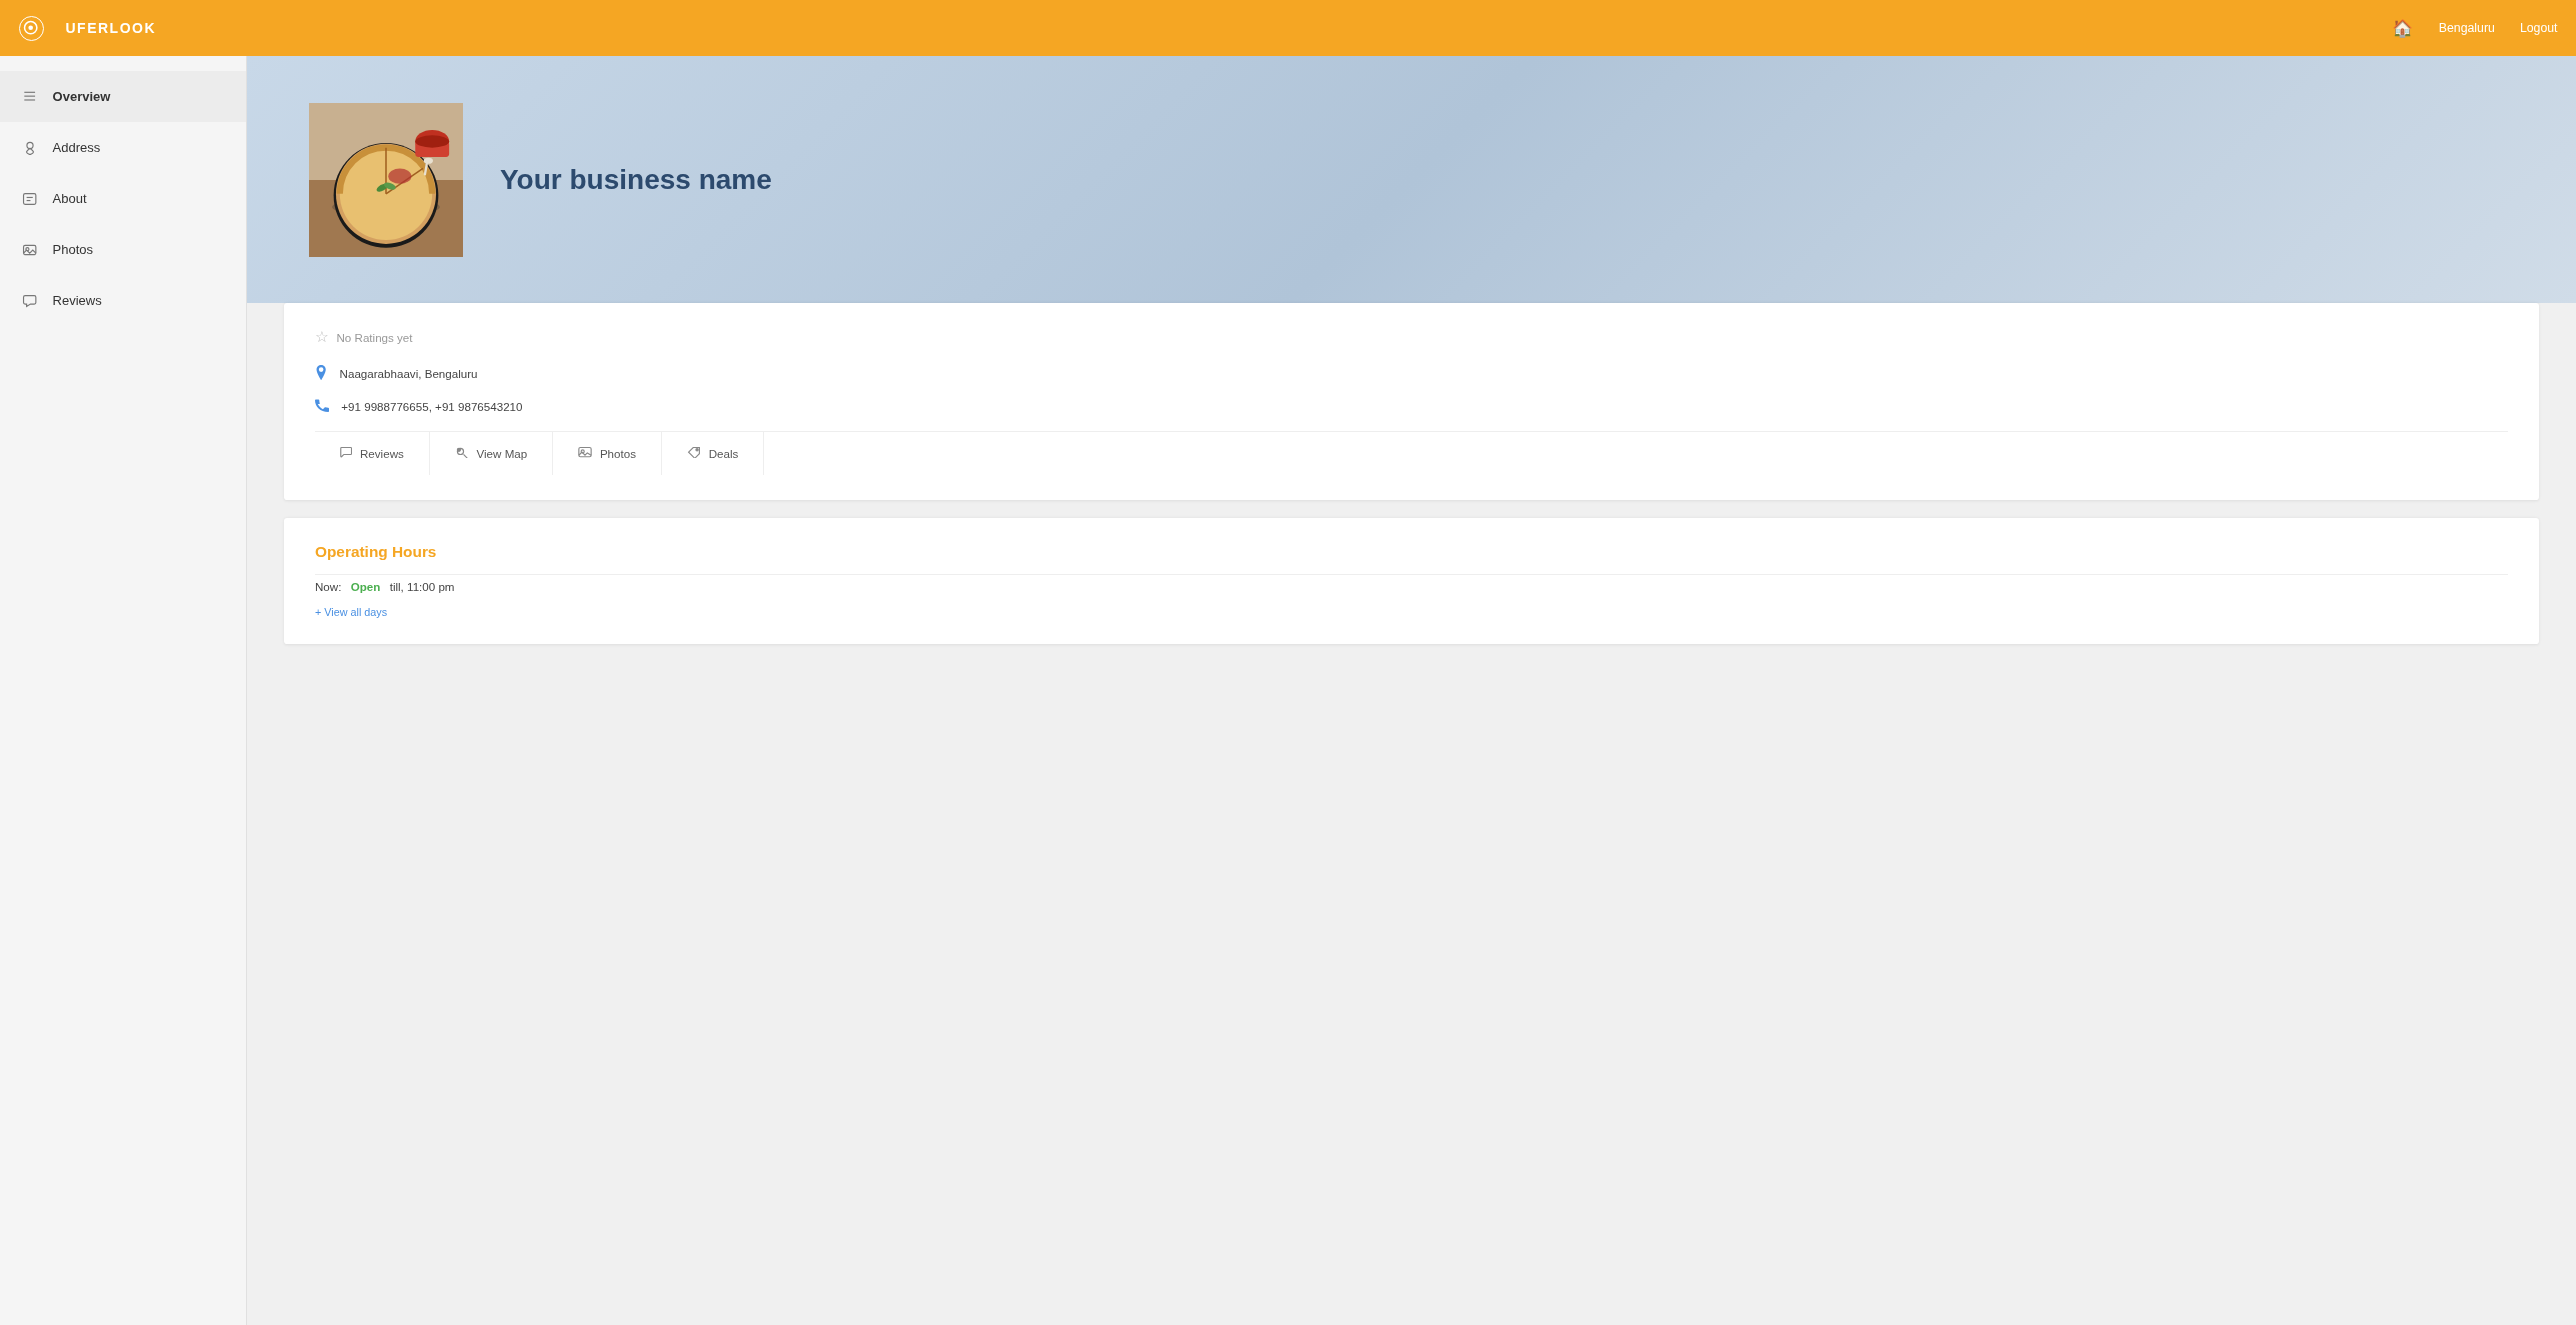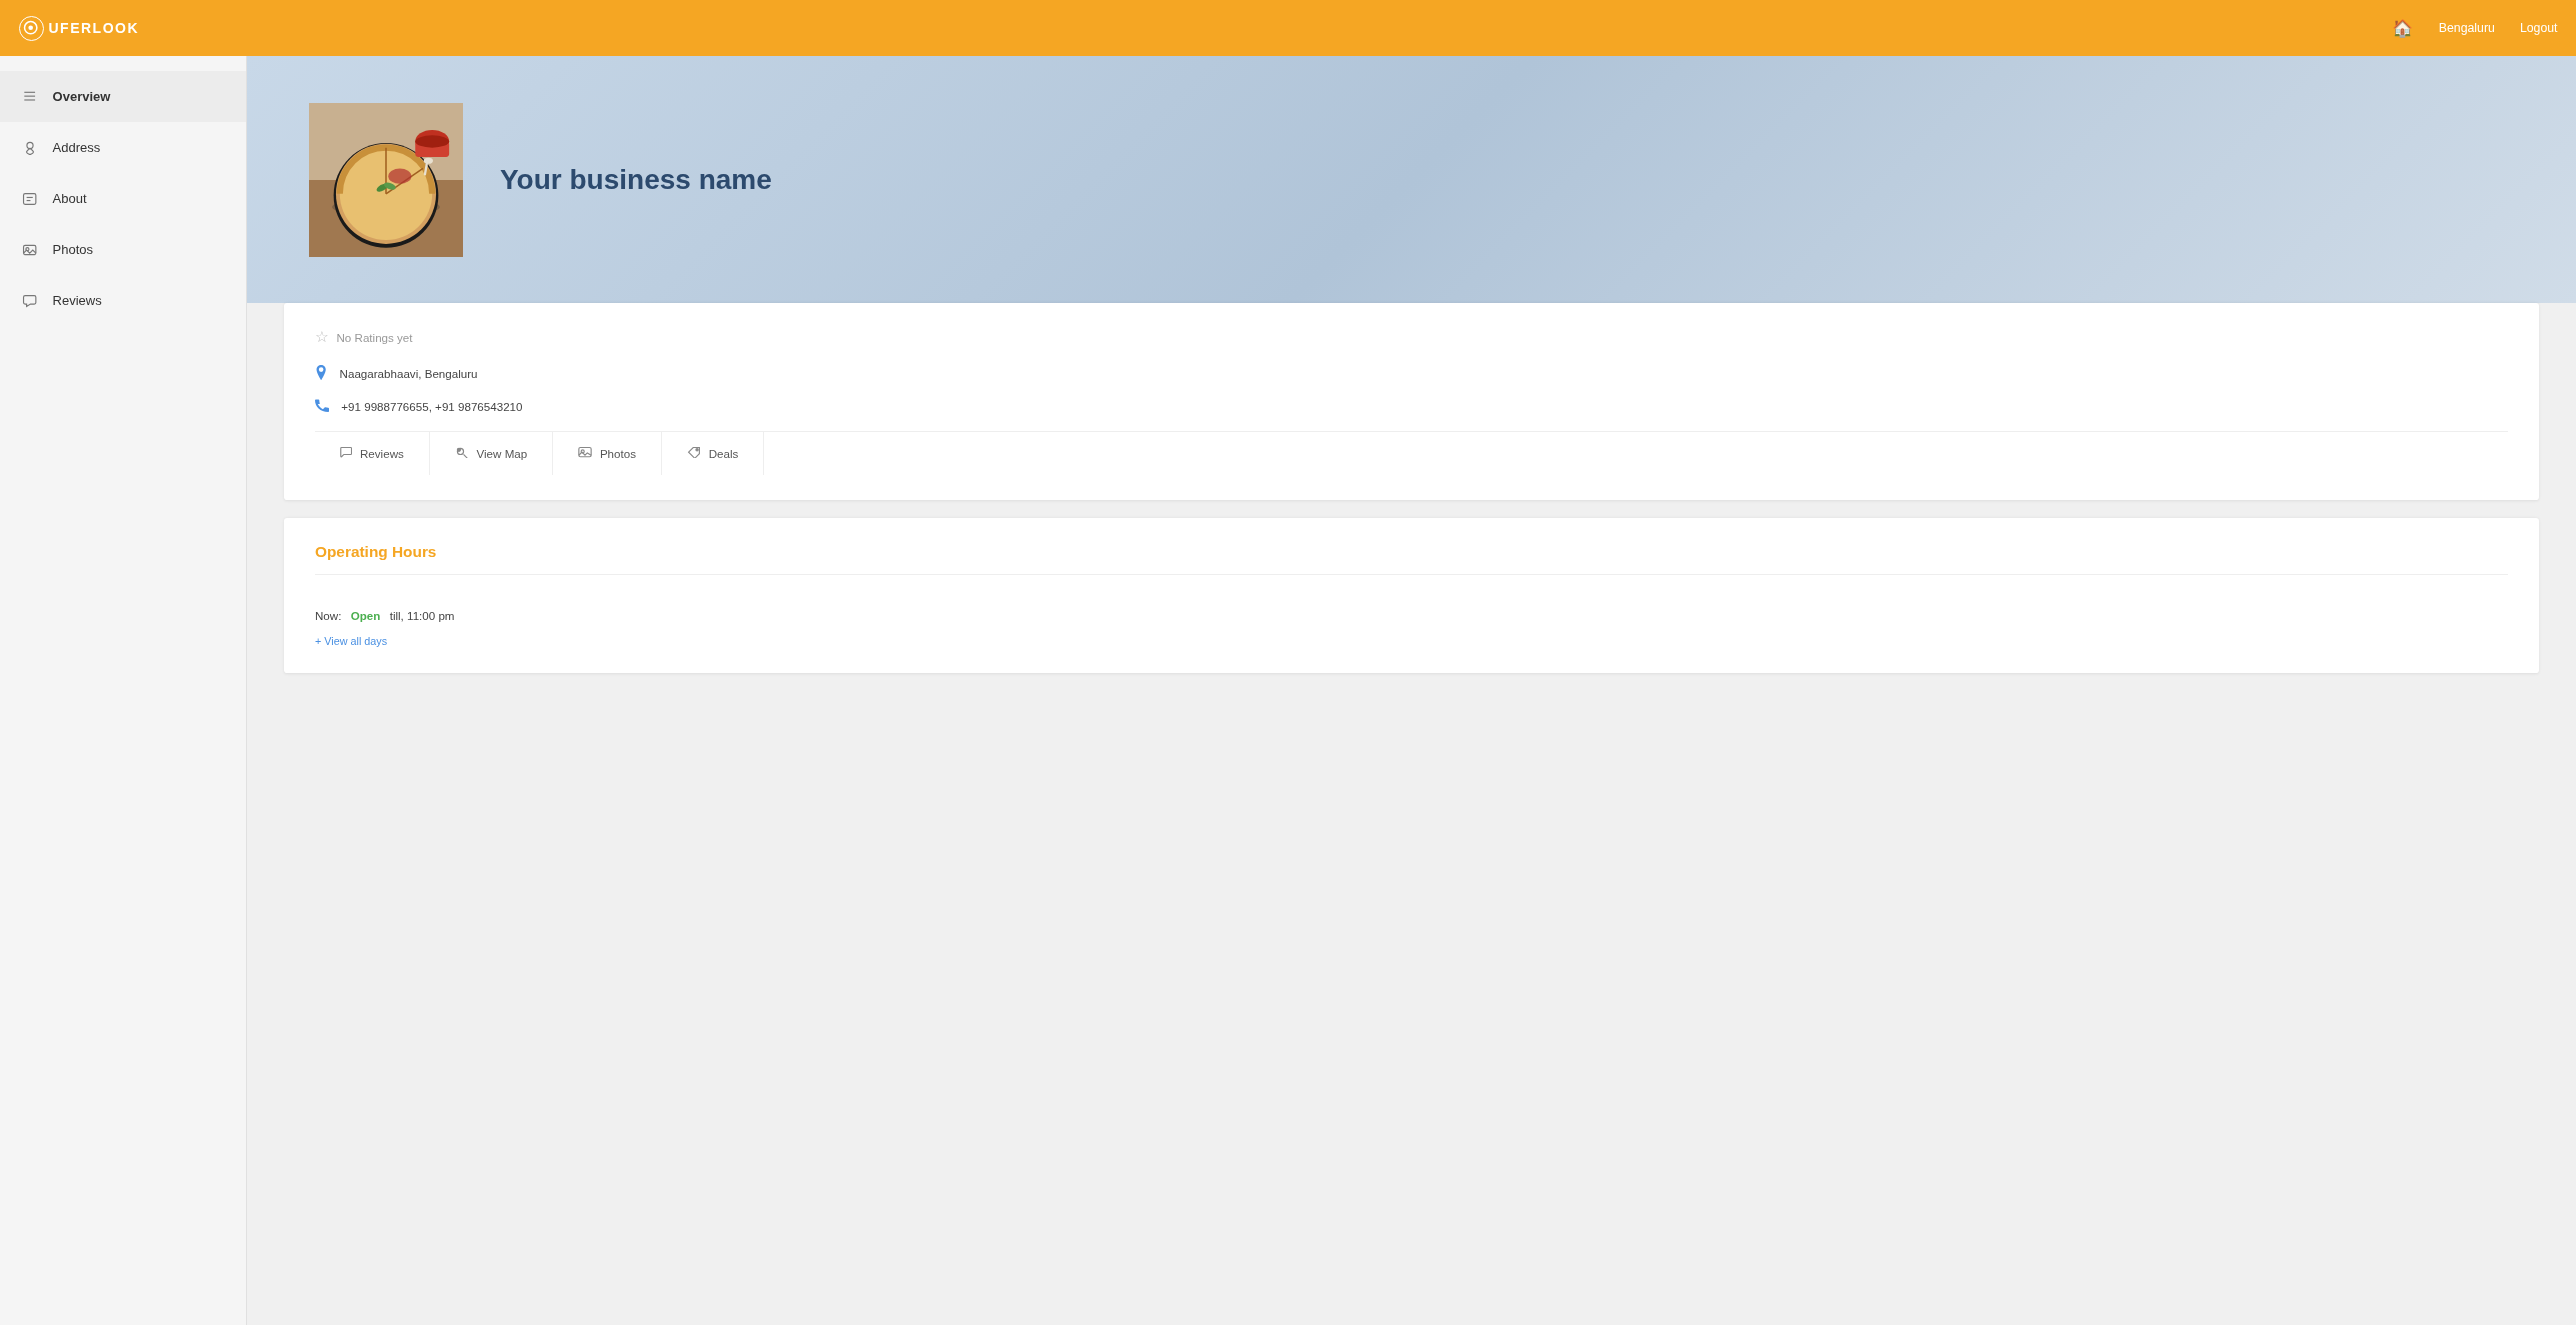--- a/index.html
+++ b/index.html
@@ -10,21 +10,21 @@
       background: #f5a623;
       display: flex;
       align-items: center;
       padding: 0 18.5px;
       height: 56px;
       gap: 12.3px;
     }
     .logo-area {
       display: flex;
       align-items: center;
-      gap: 5px;
+      gap: 22px;
       margin-right: 12.3px;
     }
     .logo-icon {
       width: 25px; height: 25px;
       border-radius: 50%;
       border: 1.5px solid #fff;
       display: flex; align-items: center; justify-content: center;
       color: #fff; font-size: 10.8px; font-weight: bold;
     }
     .logo-text {
@@ -197,21 +197,21 @@
       background: #fff;
       margin: 18.5px 37px;
       border-radius: 3.1px;
       padding: 25px 31px;
       box-shadow: 0 0.8px 3.1px rgba(0,0,0,0.08);
     }
     .hours-title {
       color: #f5a623;
       font-size: 15.4px;
       font-weight: 600;
-      margin-bottom: 34px;
+      margin-bottom: 5px;
       padding-bottom: 12.3px;
       border-bottom: 0.8px solid #eee;
     }
     .hours-now {
       display: flex;
       align-items: flex-end;
       gap: 9.3px;
       font-size: 11.6px;
       color: #444;
       margin-bottom: 12.3px;

